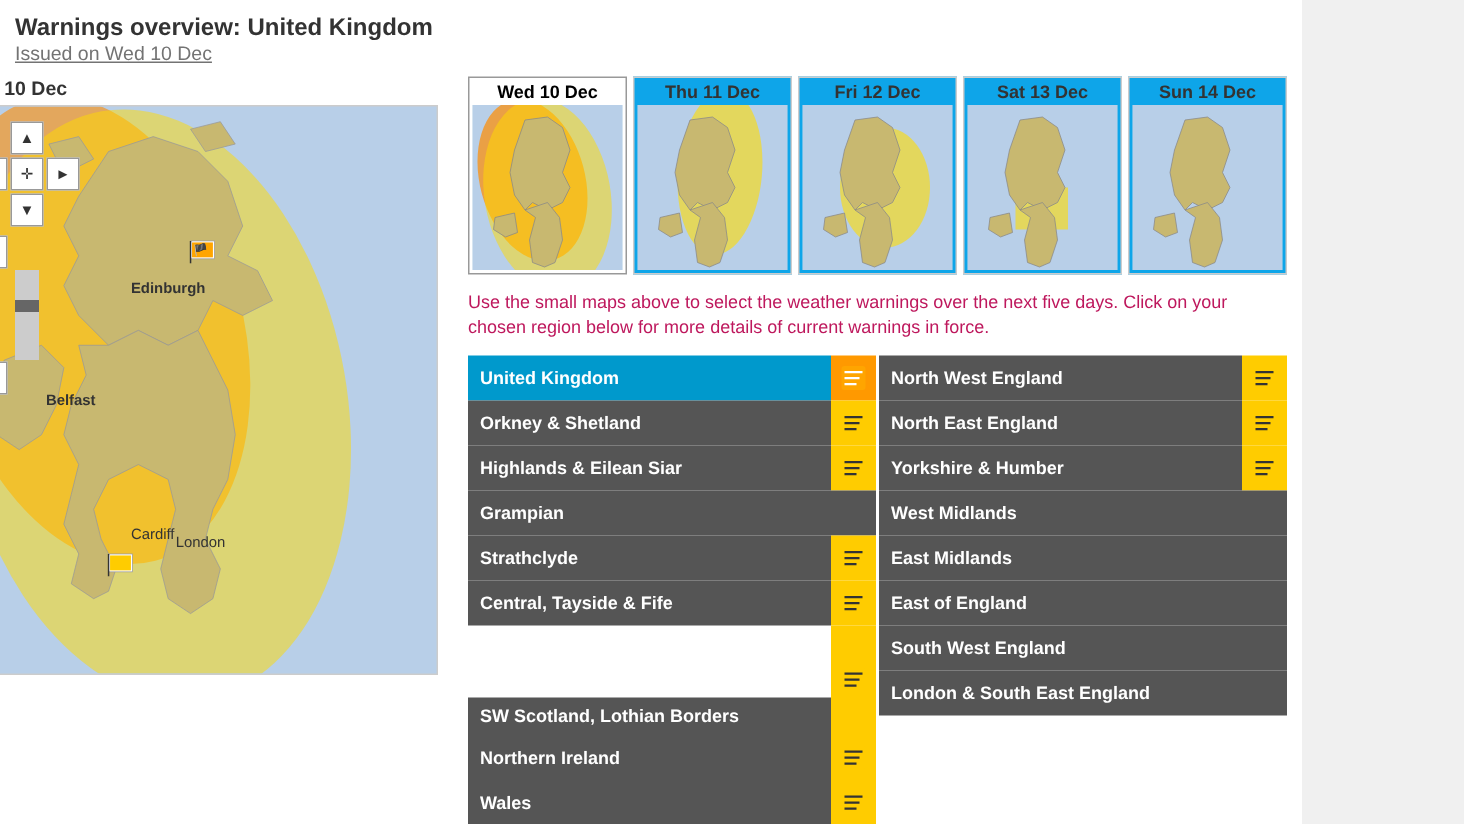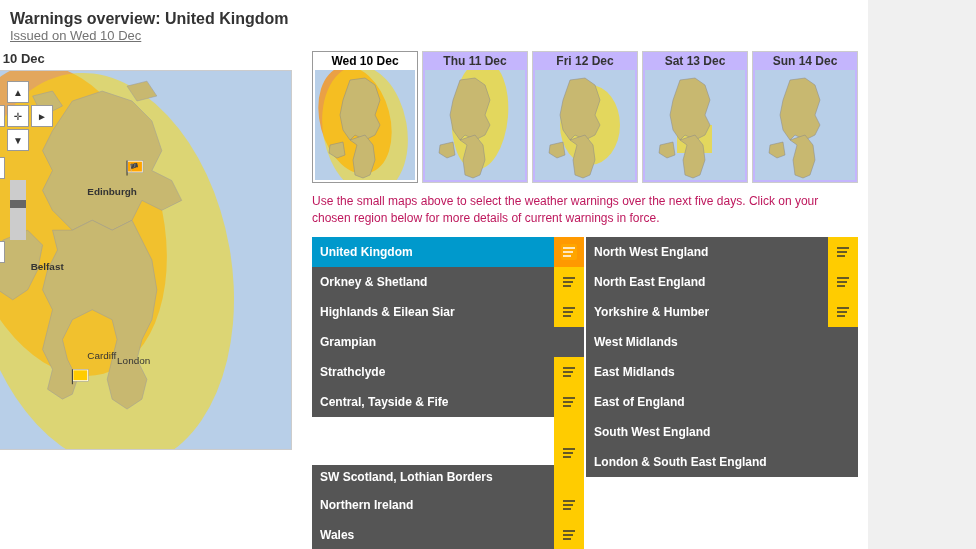--- a/index.html
+++ b/index.html
@@ -27,21 +27,21 @@
     .map-control-group { display: flex; flex-direction: column; align-items: center; }
     .zoom-controls { margin-top: 4px; }
     .zoom-bar { width: 16px; height: 60px; background: #ccc; position: relative; margin: 0 auto; }
     .zoom-handle { width: 16px; height: 8px; background: #666; position: absolute; top: 20px; cursor: pointer; }
     
     
     .right-panel { flex: 1; }
     
     
     .day-tabs { display: flex; gap: 4px; margin-bottom: 10px; }
-    .day-tab { display: flex; flex-direction: column; align-items: center; cursor: pointer; border: 1px solid #ccc; padding: 2px; background: #c4b5fd; }
+    .day-tab { display: flex; flex-direction: column; align-items: center; cursor: pointer; border: 1px solid #ccc; padding: 2px; background: #0ea5e9; }
     .day-tab.active { background: #fff; border-color: #999; }
     .day-tab-label { font-size: 12px; font-weight: bold; color: #333; margin-bottom: 2px; text-align: center; }
     .day-tab.active .day-tab-label { color: #000; }
     .day-thumb { width: 100px; height: 110px; background: #b8d4e8; position: relative; overflow: hidden; }
     .day-thumb svg { width: 100%; height: 100%; }
     
     
     .info-text { font-size: 12px; color: #be185d; margin-bottom: 10px; line-height: 1.4; }
     
     

